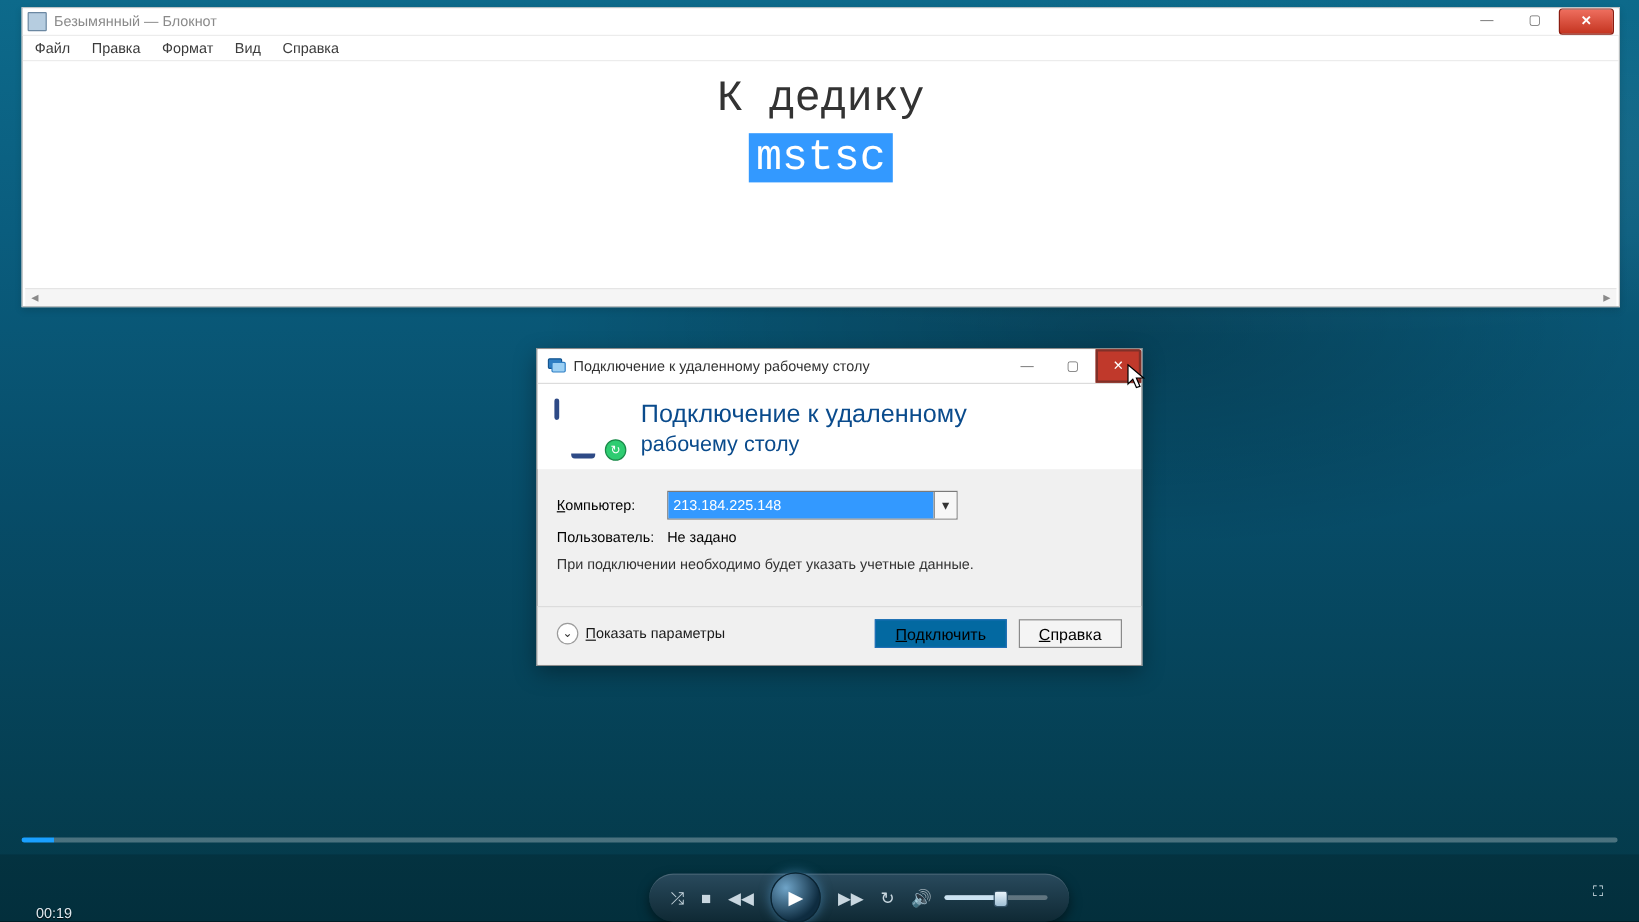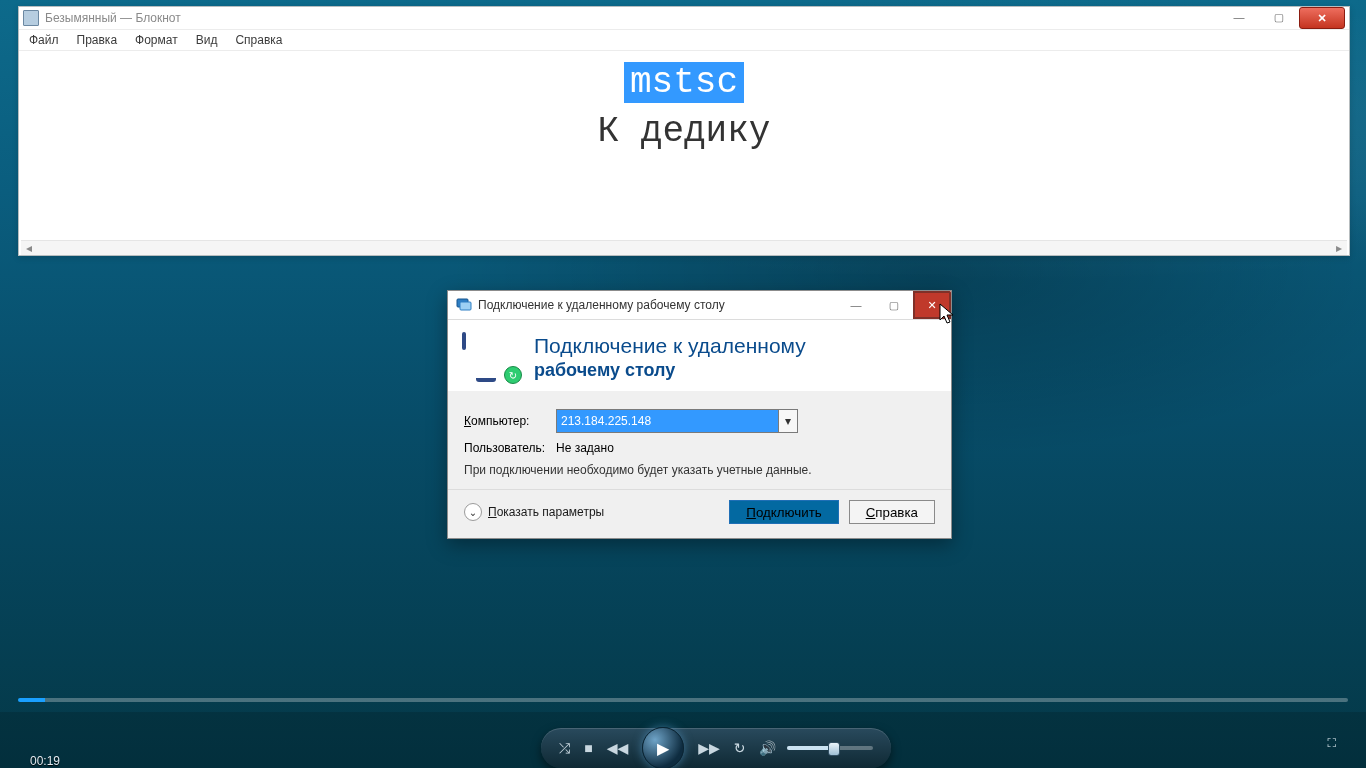--- a/index.html
+++ b/index.html
@@ -35,28 +35,28 @@
 .rdp-ctrl .wbtn.close{background:#c0392b;color:#fff}
 .hoverX{outline:2px solid #803028;outline-offset:-2px}
 .cursor{position:absolute;right:-4px;top:12px;width:16px;height:22px;pointer-events:none}
 .rdp-banner{display:flex;gap:18px;padding:14px 14px 10px 14px;background:#fff}
 .rdp-screen{width:54px;height:44px;display:inline-block;position:relative}
 .screen-body{width:48px;height:34px;border:2px solid #2e4a86;border-radius:3px;background:linear-gradient(135deg,#9cd0f4,#2b8dd8 60%,#15558f);box-shadow:inset 0 0 0 2px #bcd9f4}
 .screen-foot{position:absolute;bottom:-4px;left:14px;width:20px;height:4px;background:#2e4a86;border-radius:0 0 3px 3px}
 .screen-badge{position:absolute;right:-6px;bottom:-6px;width:16px;height:16px;border-radius:50%;background:#2ecc71;border:1px solid #1a8a49;display:flex;align-items:center;justify-content:center;color:#fff;font-size:10px}
 .rdp-heading{color:#0a4b8c}
 .rdp-heading .line1{font-size:21px}
-.rdp-heading .line2{font-size:18px;font-weight:bold;margin-top:2px}
+.rdp-heading .line2{font-size:18px;font-weight:normal;margin-top:2px}
 .rdp-body{padding:10px 16px 12px 16px}
 .row{display:flex;align-items:center;margin:8px 0}
 .row label{width:92px;color:#000}
 .combo{display:flex;border:1px solid #7a7a7a;height:22px;background:#fff;width:240px}
 .combo input{flex:1;border:0;outline:none;font:inherit;padding:0 4px;background:#3399ff;color:#fff}
 .combo .caret{width:18px;display:flex;align-items:center;justify-content:center;border-left:1px solid #7a7a7a;color:#333;background:#f7f7f7}
-.hint{color:#333;margin:8px 0 0 0;max-width:420px}
+.hint{color:#333;margin:8px 0 16px 0;max-width:420px}
 .rdp-foot{display:flex;align-items:center;gap:10px;padding:10px 16px 14px 16px;border-top:1px solid #dcdcdc;background:#f0f0f0}
 .toggle{display:flex;align-items:center;gap:6px;color:#1a1a1a}
 .chev{width:16px;height:16px;border-radius:50%;border:1px solid #9b9b9b;display:flex;align-items:center;justify-content:center;font-size:10px;color:#333;background:#fff}
 .rdp-foot .spacer{flex:1}
 .btn{height:24px;padding:0 16px;border:1px solid #8a8a8a;background:#f4f4f4;color:#000}
 .btn.default{border:1px solid #1f6fb6;background:#0369a1}
 .underline-first::first-letter{text-decoration:underline}
 
 .seek{position:absolute;left:18px;right:18px;top:698px;height:4px;background:linear-gradient(90deg,#1aa0ff 0 2%,rgba(255,255,255,.28) 2% 100%);border-radius:2px}
 .player{position:absolute;left:0;right:0;bottom:0;height:56px;display:flex;align-items:flex-end;gap:36px;background:rgba(0,0,0,.15);padding:0 30px}
@@ -95,22 +95,22 @@
   </div>
   <div class="np-menu">
     <span>Файл</span>
     <span>Правка</span>
     <span>Формат</span>
     <span>Вид</span>
     <span>Справка</span>
   </div>
   <div class="np-body">
     <div class="np-text">
+      <div>К дедику</div>
       <div><span class="sel">mstsc</span></div>
-      <div>К дедику</div>
     </div>
   </div>
   <div class="sb-h">
     <div class="sb-arrow">◂</div>
     <div class="sb-track"></div>
     <div class="sb-arrow">▸</div>
   </div>
 </div>
 
 <div class="rdp">

